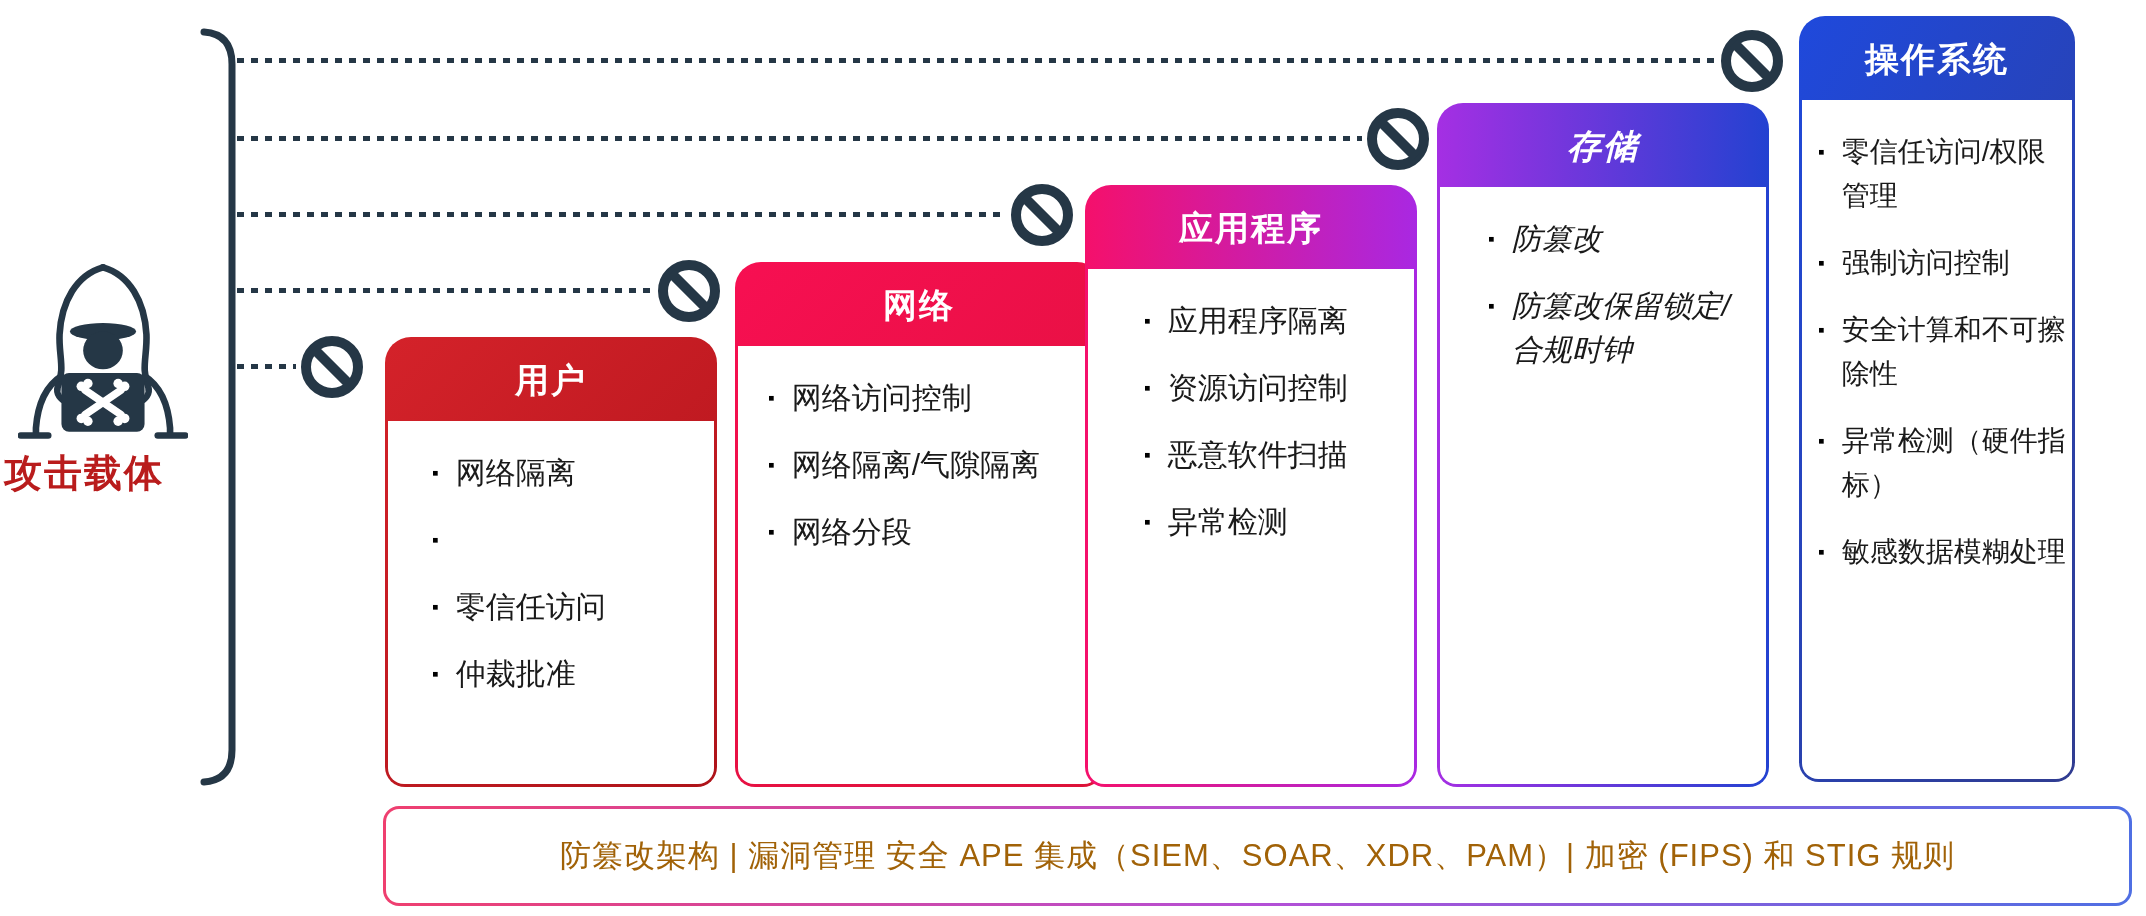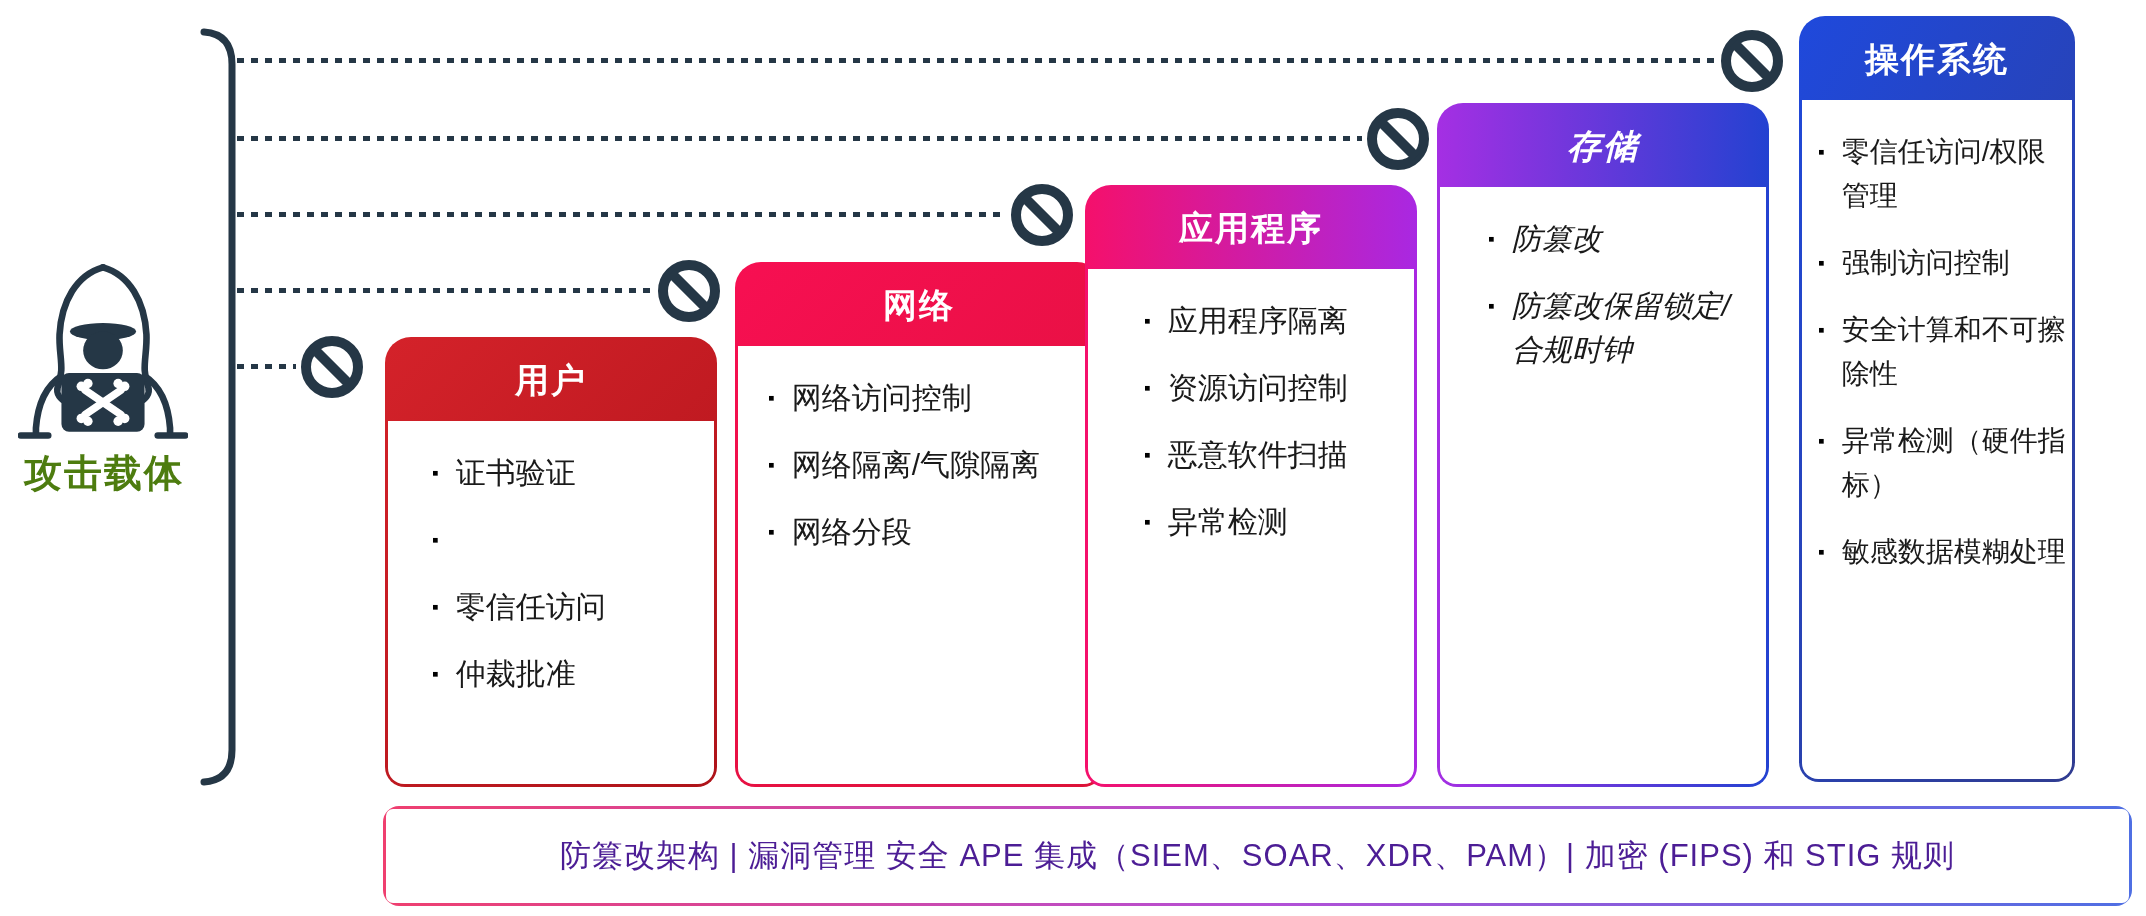--- a/index.html
+++ b/index.html
@@ -3,22 +3,22 @@
 <meta charset="utf-8">
 <style>
   html,body{margin:0;padding:0;background:#fff;}
   #stage{
     position:relative;width:2146px;height:916px;background:#fff;overflow:hidden;
     font-family:"Liberation Sans",sans-serif;color:#111;
   }
   
   #attacker{position:absolute;left:18px;top:258px;width:170px;height:200px;}
   #attacker-label{
-    position:absolute;left:4px;top:448px;width:200px;text-align:center;
-    font-size:38px;font-weight:bold;color:#4d7c0f;letter-spacing:2px;
+    position:absolute;left:4px;top:448px;width:200px;text-align:left;
+    font-size:38px;font-weight:bold;color:#b91c1c;letter-spacing:2px;
   }
   
   #brace{position:absolute;left:196px;top:24px;width:48px;height:768px;}
   
   .dash{
     position:absolute;height:5px;left:237px;
     background:repeating-linear-gradient(90deg,#253746 0 7px,transparent 7px 14px);
   }
   #dash-5{top:58px;width:1479px;}
   #dash-4{top:136px;width:1125px;}
@@ -58,23 +58,23 @@
   }
   .c4 .item{font-size:28px;}
   .item .txt{white-space:pre-line;}
   .bullet{font-size:19px;line-height:44px;color:#000;flex:0 0 auto;}
   
   #banner{
     position:absolute;left:383px;top:806px;width:1749px;height:100px;
     border-radius:16px;padding:3px;box-sizing:border-box;
   }
   #banner-inner{
-    background:#fff;width:100%;height:100%;box-sizing:border-box;border-radius:7px;
+    background:#fff;width:100%;height:100%;box-sizing:border-box;border-radius:13px;
     display:flex;align-items:center;justify-content:center;
-    font-size:31px;color:#4c1d95;letter-spacing:1px;
+    font-size:31px;color:#a16207;letter-spacing:1px;
   }
 </style>
 </head>
 <body>
 
 <div id="stage">
 
   <svg id="attacker" viewBox="0 0 180 210">
     <g fill="none" stroke="#253746" stroke-width="7" stroke-linecap="round">
       <path d="M90 9 C 62 17, 46 45, 44 80 C 43 102, 50 116, 42 136 C 40 143, 45 149, 52 152"></path>
@@ -133,21 +133,21 @@
   <svg class="nosign" id="no-5" viewBox="0 0 72 72">
     <circle cx="36" cy="36" r="26" fill="#fff" stroke="#253746" stroke-width="10"></circle>
     <line x1="18" y1="18" x2="54" y2="54" stroke="#253746" stroke-width="10"></line>
   </svg>
 
   <div class="card c0" style="background: linear-gradient(135deg, rgb(212, 34, 42), rgb(174, 19, 25));">
     <div class="card-header">用户</div>
     <div class="card-body">
       <div class="item">
           <span class="bullet">▪</span>
-          <span class="txt">证书验证</span>
+          <span class="txt">网络隔离</span>
         </div>
       <div class="item">
           <span class="bullet">▪</span>
         </div>
       <div class="item">
           <span class="bullet">▪</span>
           <span class="txt">零信任访问</span>
         </div>
       <div class="item">
           <span class="bullet">▪</span>

